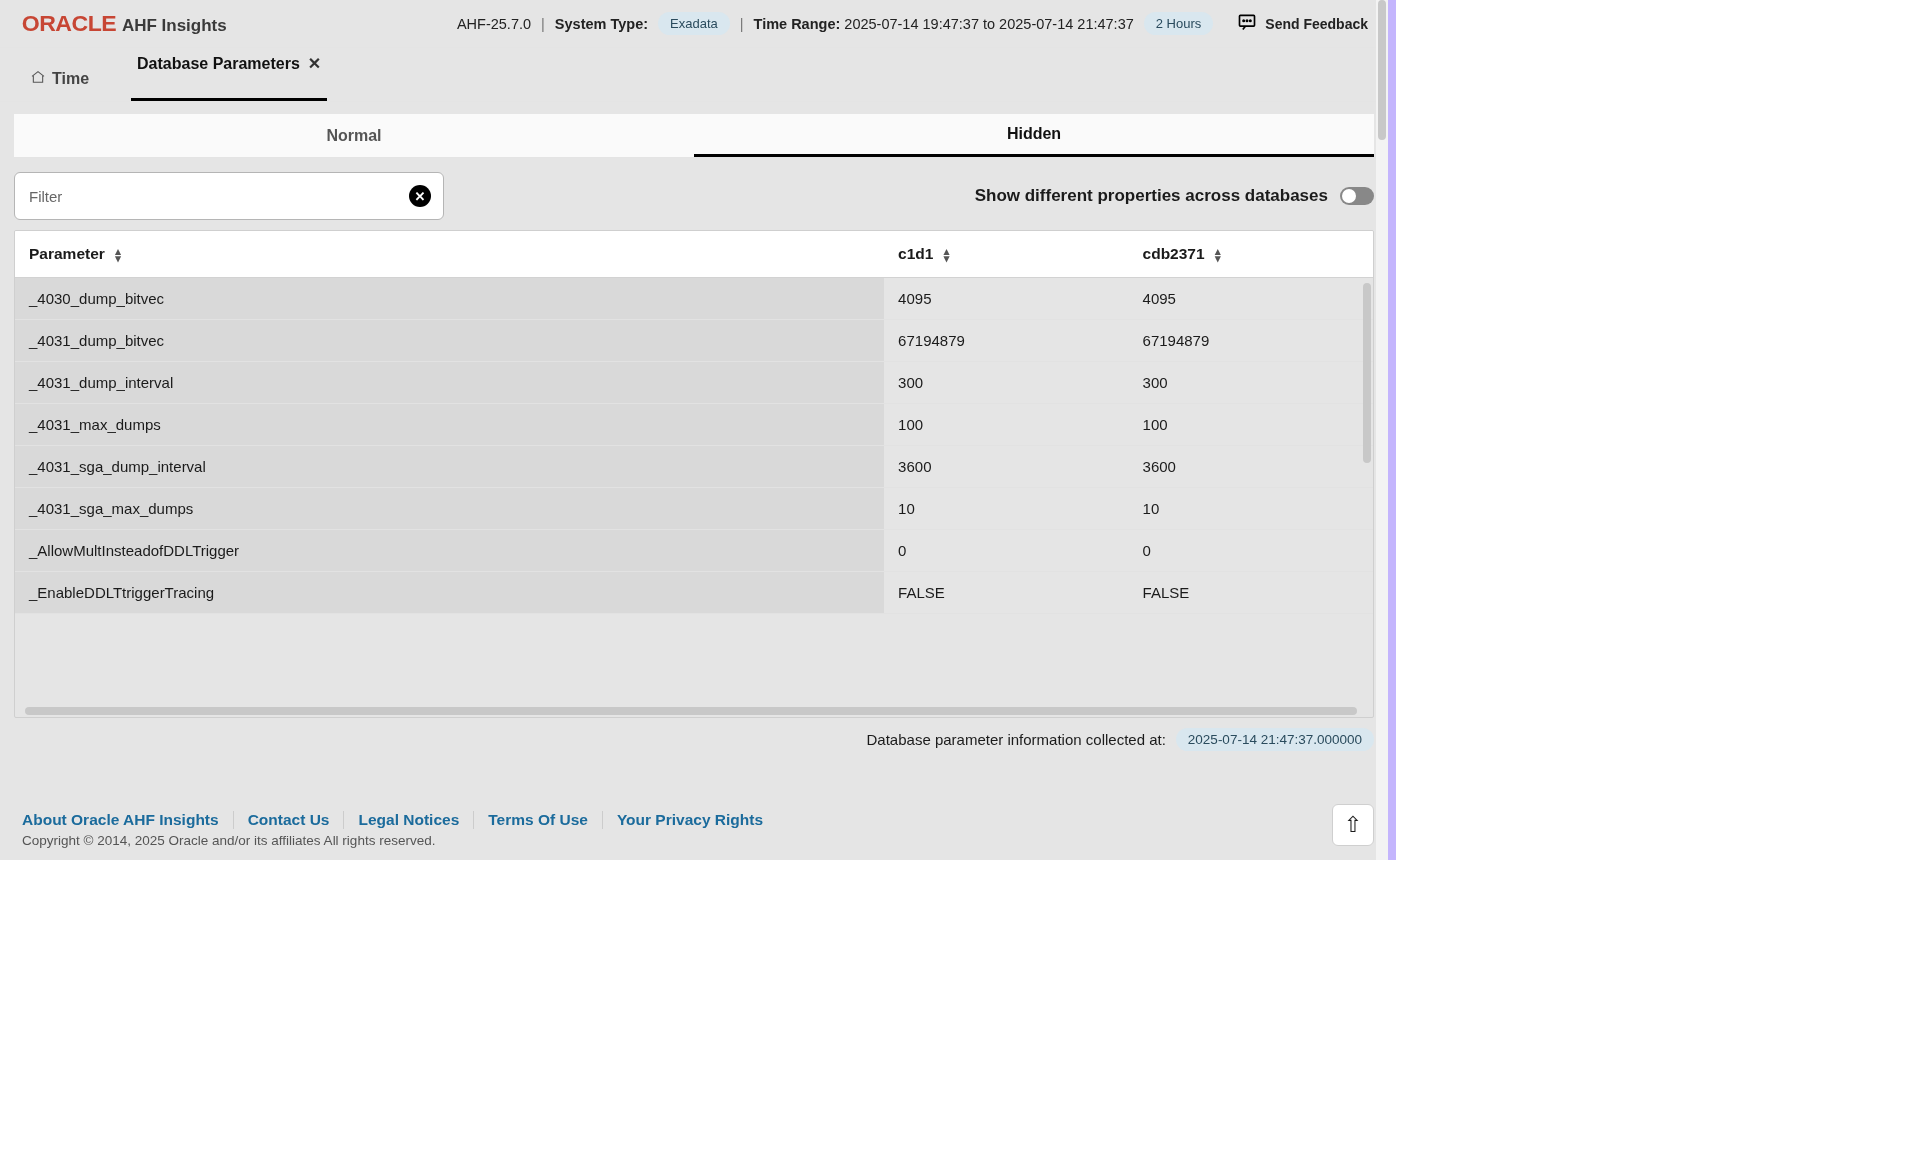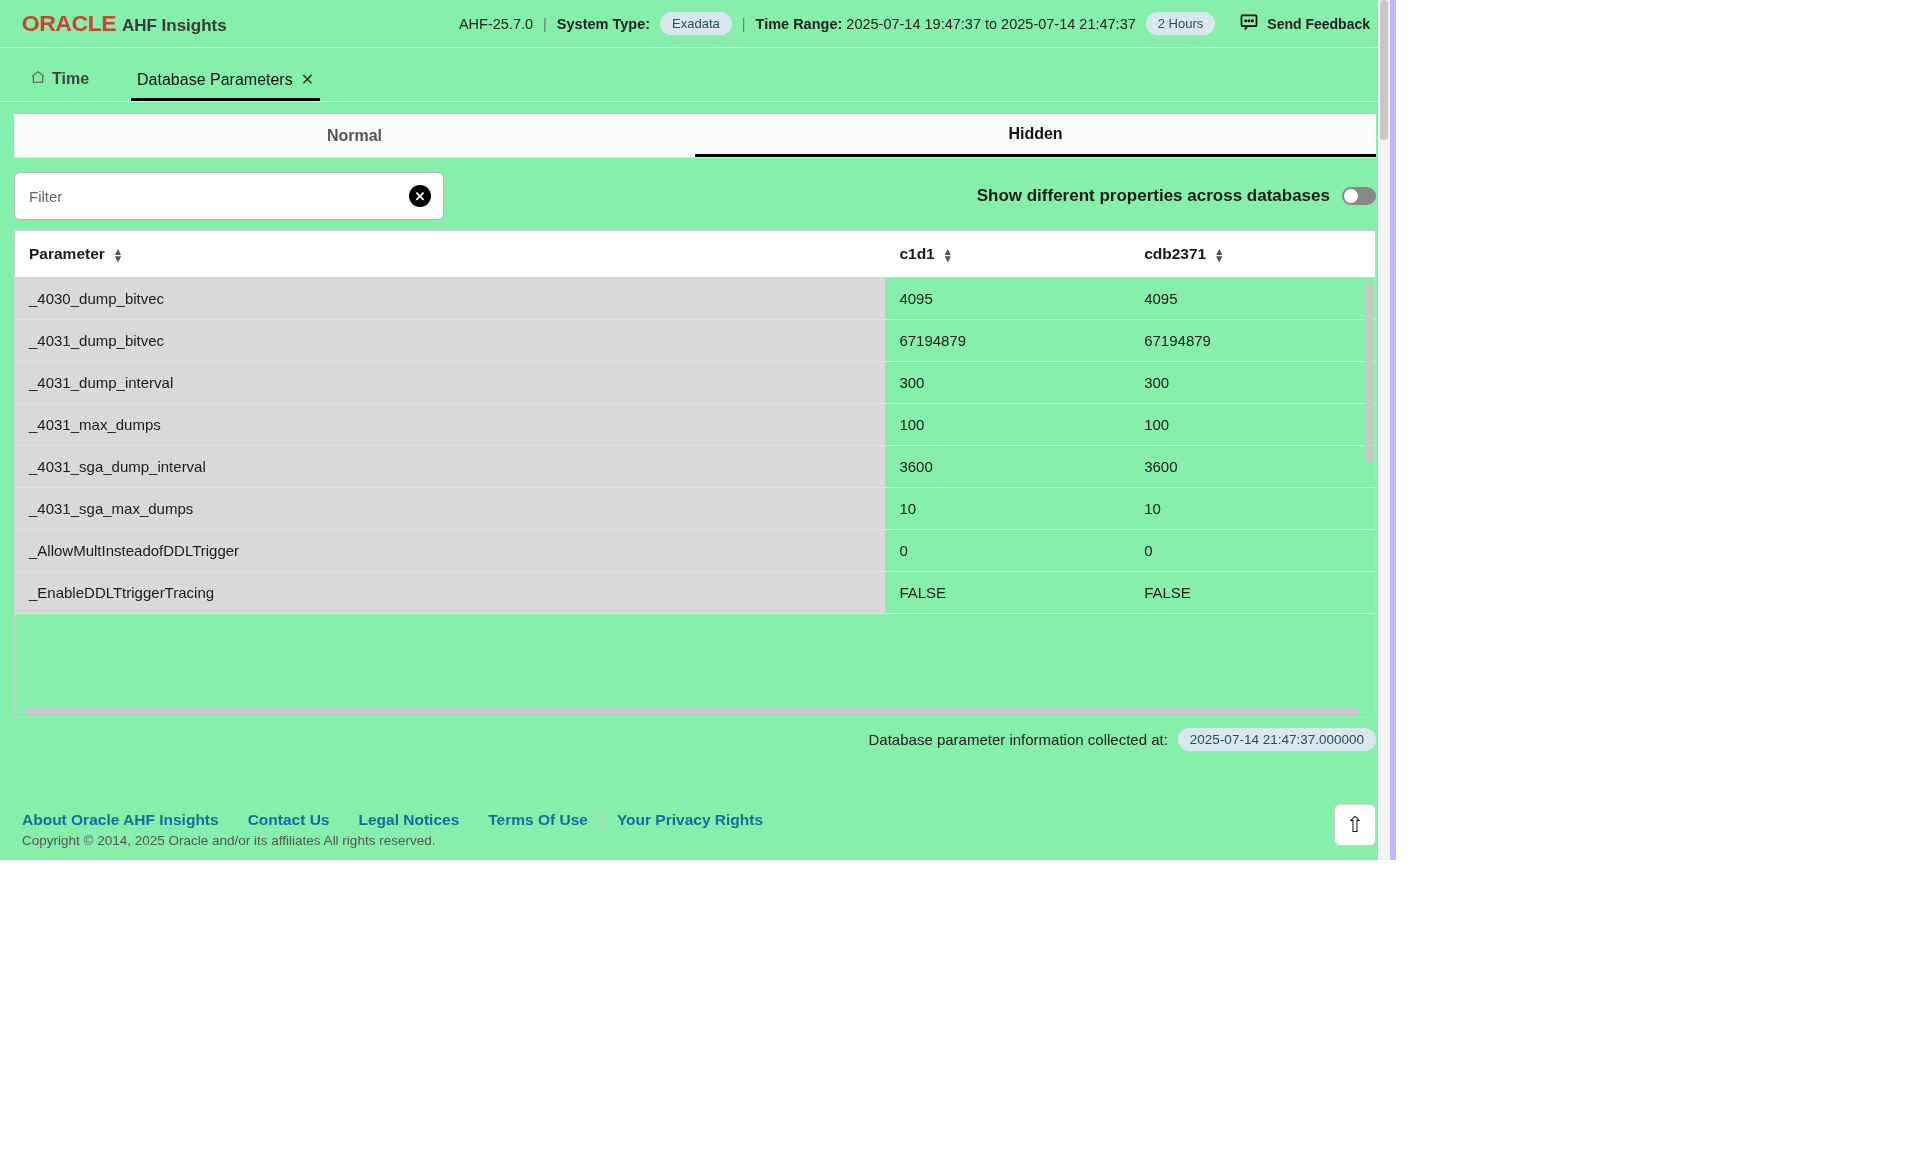--- a/index.html
+++ b/index.html
@@ -10,23 +10,23 @@
     background: #fff;
     width: 1920px;
     height: 1170px;
     overflow: hidden;
     position: relative;
   }
   .page-wrap {
     width: 1396px;
     height: 860px;
     margin: 0;
-    border-right: 6px solid #c4b5fd;
+    border-right: 8px solid #c4b5fd;
     position: relative;
-    background:#86efac;
+    background:#e5e5e5;
   }
   .vscroll {
     position:absolute;
     right:0; top:0;
     width:12px; height:100%;
     background:#f3f3f3;
   }
   .vscroll-thumb {
     position:absolute;
     top:0; left:2px;
@@ -90,23 +90,23 @@
   }
   .tab {
     display:flex; align-items:center; gap:6px;
     font-size:16px; font-weight:600;
     color:#444;
     padding:0 6px 12px 6px;
     cursor:pointer;
   }
   .tab.active {
     color:#111;
-    font-weight:400;
+    font-weight:700;
     border-bottom:3px solid #000;
-    padding-bottom:9px;
+    padding-bottom:25px;
   }
   .tab .home-icon { width:16px; height:16px; stroke:#555; fill:none; stroke-width:1.6;}
   .tab .close-x { font-size:16px; color:#333; margin-left:2px;}
 
   
   .subtab-bar {
     display:flex;
     height:44px;
     background:#fafafa;
     border-bottom:1px solid #e4e4e4;

